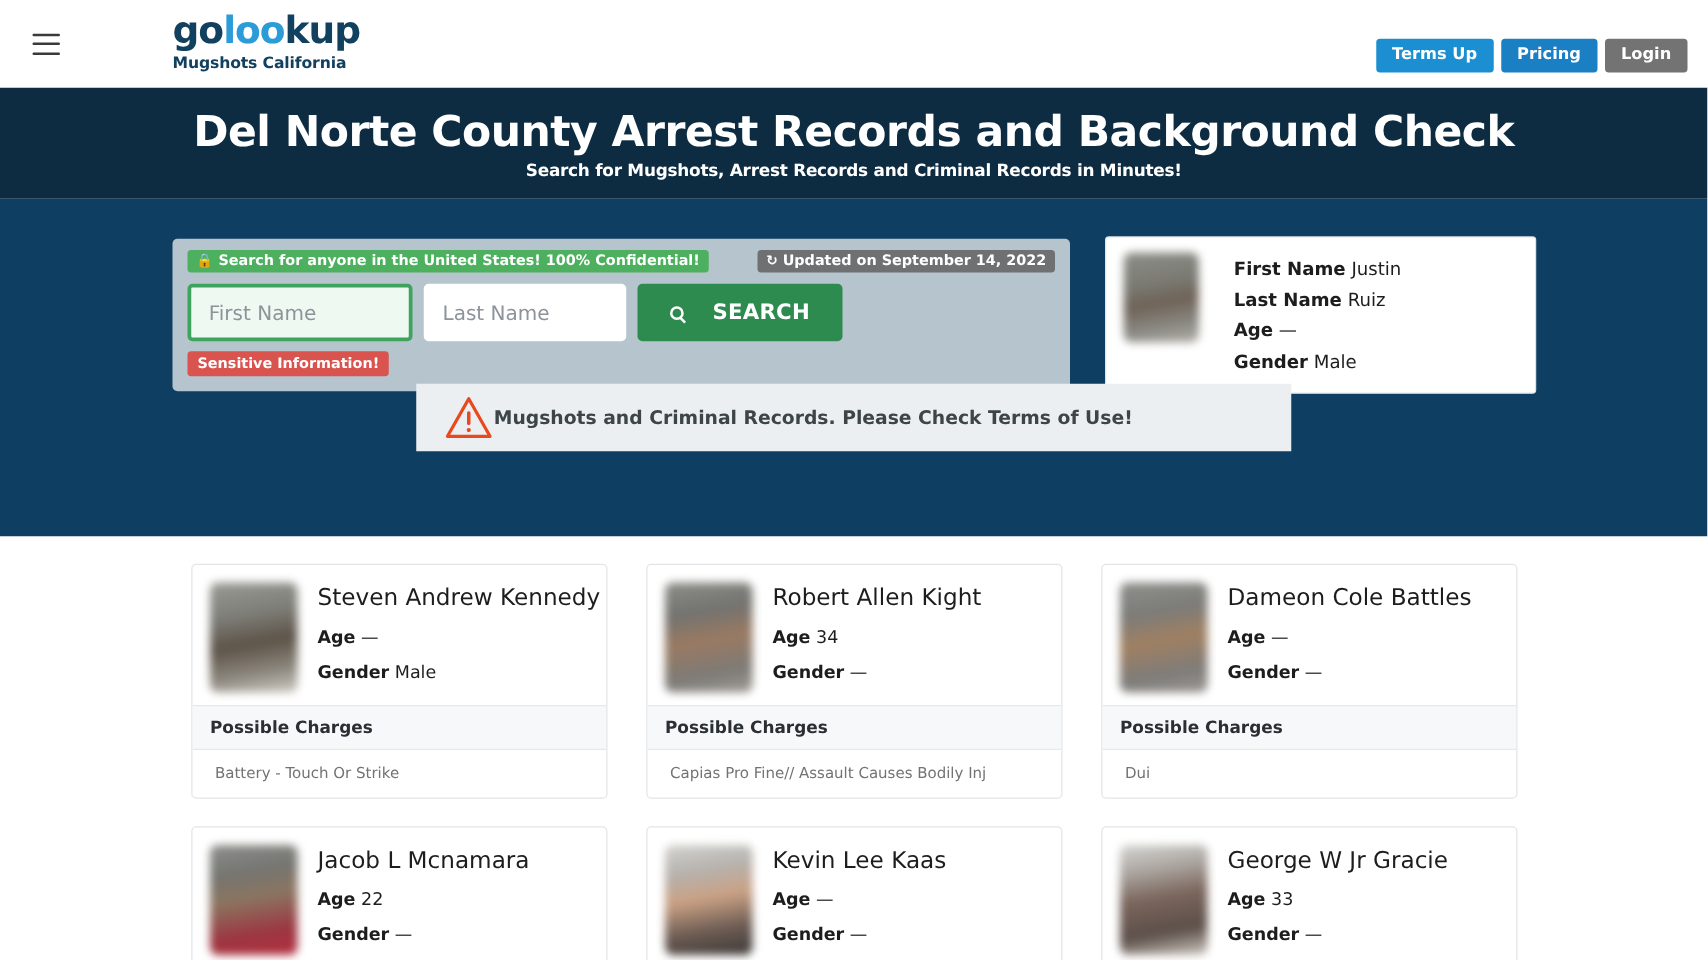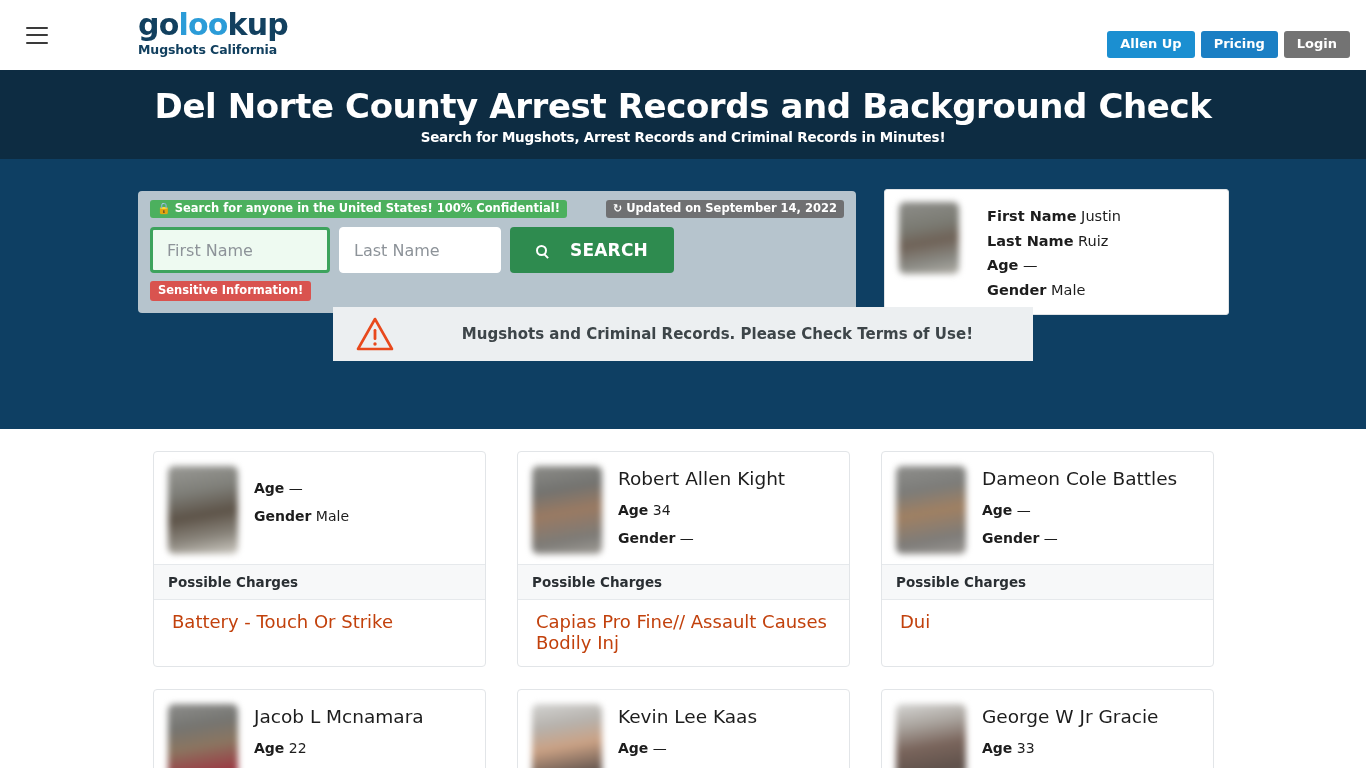--- a/index.html
+++ b/index.html
@@ -270,21 +270,21 @@
     gap: 0;
   }
   .warn-tri {
     width: 40px; height: 36px;
     position: relative;
     flex: none;
   }
   .warn-tri svg { display: block; }
   .terms-text {
     flex: 1;
-    text-align: right;
+    text-align: left;
     font-family: "DejaVu Sans", sans-serif;
     font-weight: bold;
     font-size: 15px;
     color: #3d4549;
     padding-right: 60px;
   }
 
   
   .results {
     padding: 22px 0 0;
@@ -332,41 +332,41 @@
     border-bottom: 1px solid #e6e9ec;
     padding: 9px 14px;
     font-family: "DejaVu Sans", sans-serif;
     font-weight: bold;
     font-size: 13.5px;
     color: #2a2f33;
   }
   .charges-body {
     padding: 11px 14px 13px 18px;
     font-family: "DejaVu Sans", sans-serif;
-    font-size: 18px;
-    color: #c2410c;
+    font-size: 12px;
+    color: #737373;
   }
 </style>
 </head>
 <body>
 
 <div class="navbar">
   <div class="hamburger">
     <span></span>
     <span></span>
     <span></span>
   </div>
 
   <div class="brand">
     <div class="brand-word"><span>go</span><span class="lt">loo</span><span>kup</span></div>
     <div class="brand-sub">Mugshots California</div>
   </div>
 
   <div class="nav-actions">
-    <button class="nav-btn signup">Allen Up</button>
+    <button class="nav-btn signup">Terms Up</button>
     <button class="nav-btn pricing">Pricing</button>
     <button class="nav-btn login">Login</button>
   </div>
 </div>
 
 <div class="hero-title-band">
   <h1 class="hero-title">Del Norte County Arrest Records and Background Check</h1>
   <p class="hero-sub">Search for Mugshots, Arrest Records and Criminal Records in Minutes!</p>
 </div>
 
@@ -429,20 +429,21 @@
     <div class="terms-text">Mugshots and Criminal Records. Please Check Terms of Use!</div>
   </div>
 </div>
 
 <div class="results">
   <div class="grid" id="results-grid">
       <div class="person-card">
         <div class="person-top">
           <div class="thumb t-steven"></div>
           <div class="person-meta">
+            <div class="person-name">Steven Andrew Kennedy</div>
             <div class="person-attr"><b>Age</b> <span>—</span></div>
             <div class="person-attr"><b>Gender</b> <span>Male</span></div>
           </div>
         </div>
         <div class="charges-head">Possible Charges</div>
         <div class="charges-body">Battery - Touch Or Strike</div>
       </div>
       <div class="person-card">
         <div class="person-top">
           <div class="thumb t-robert"></div>

